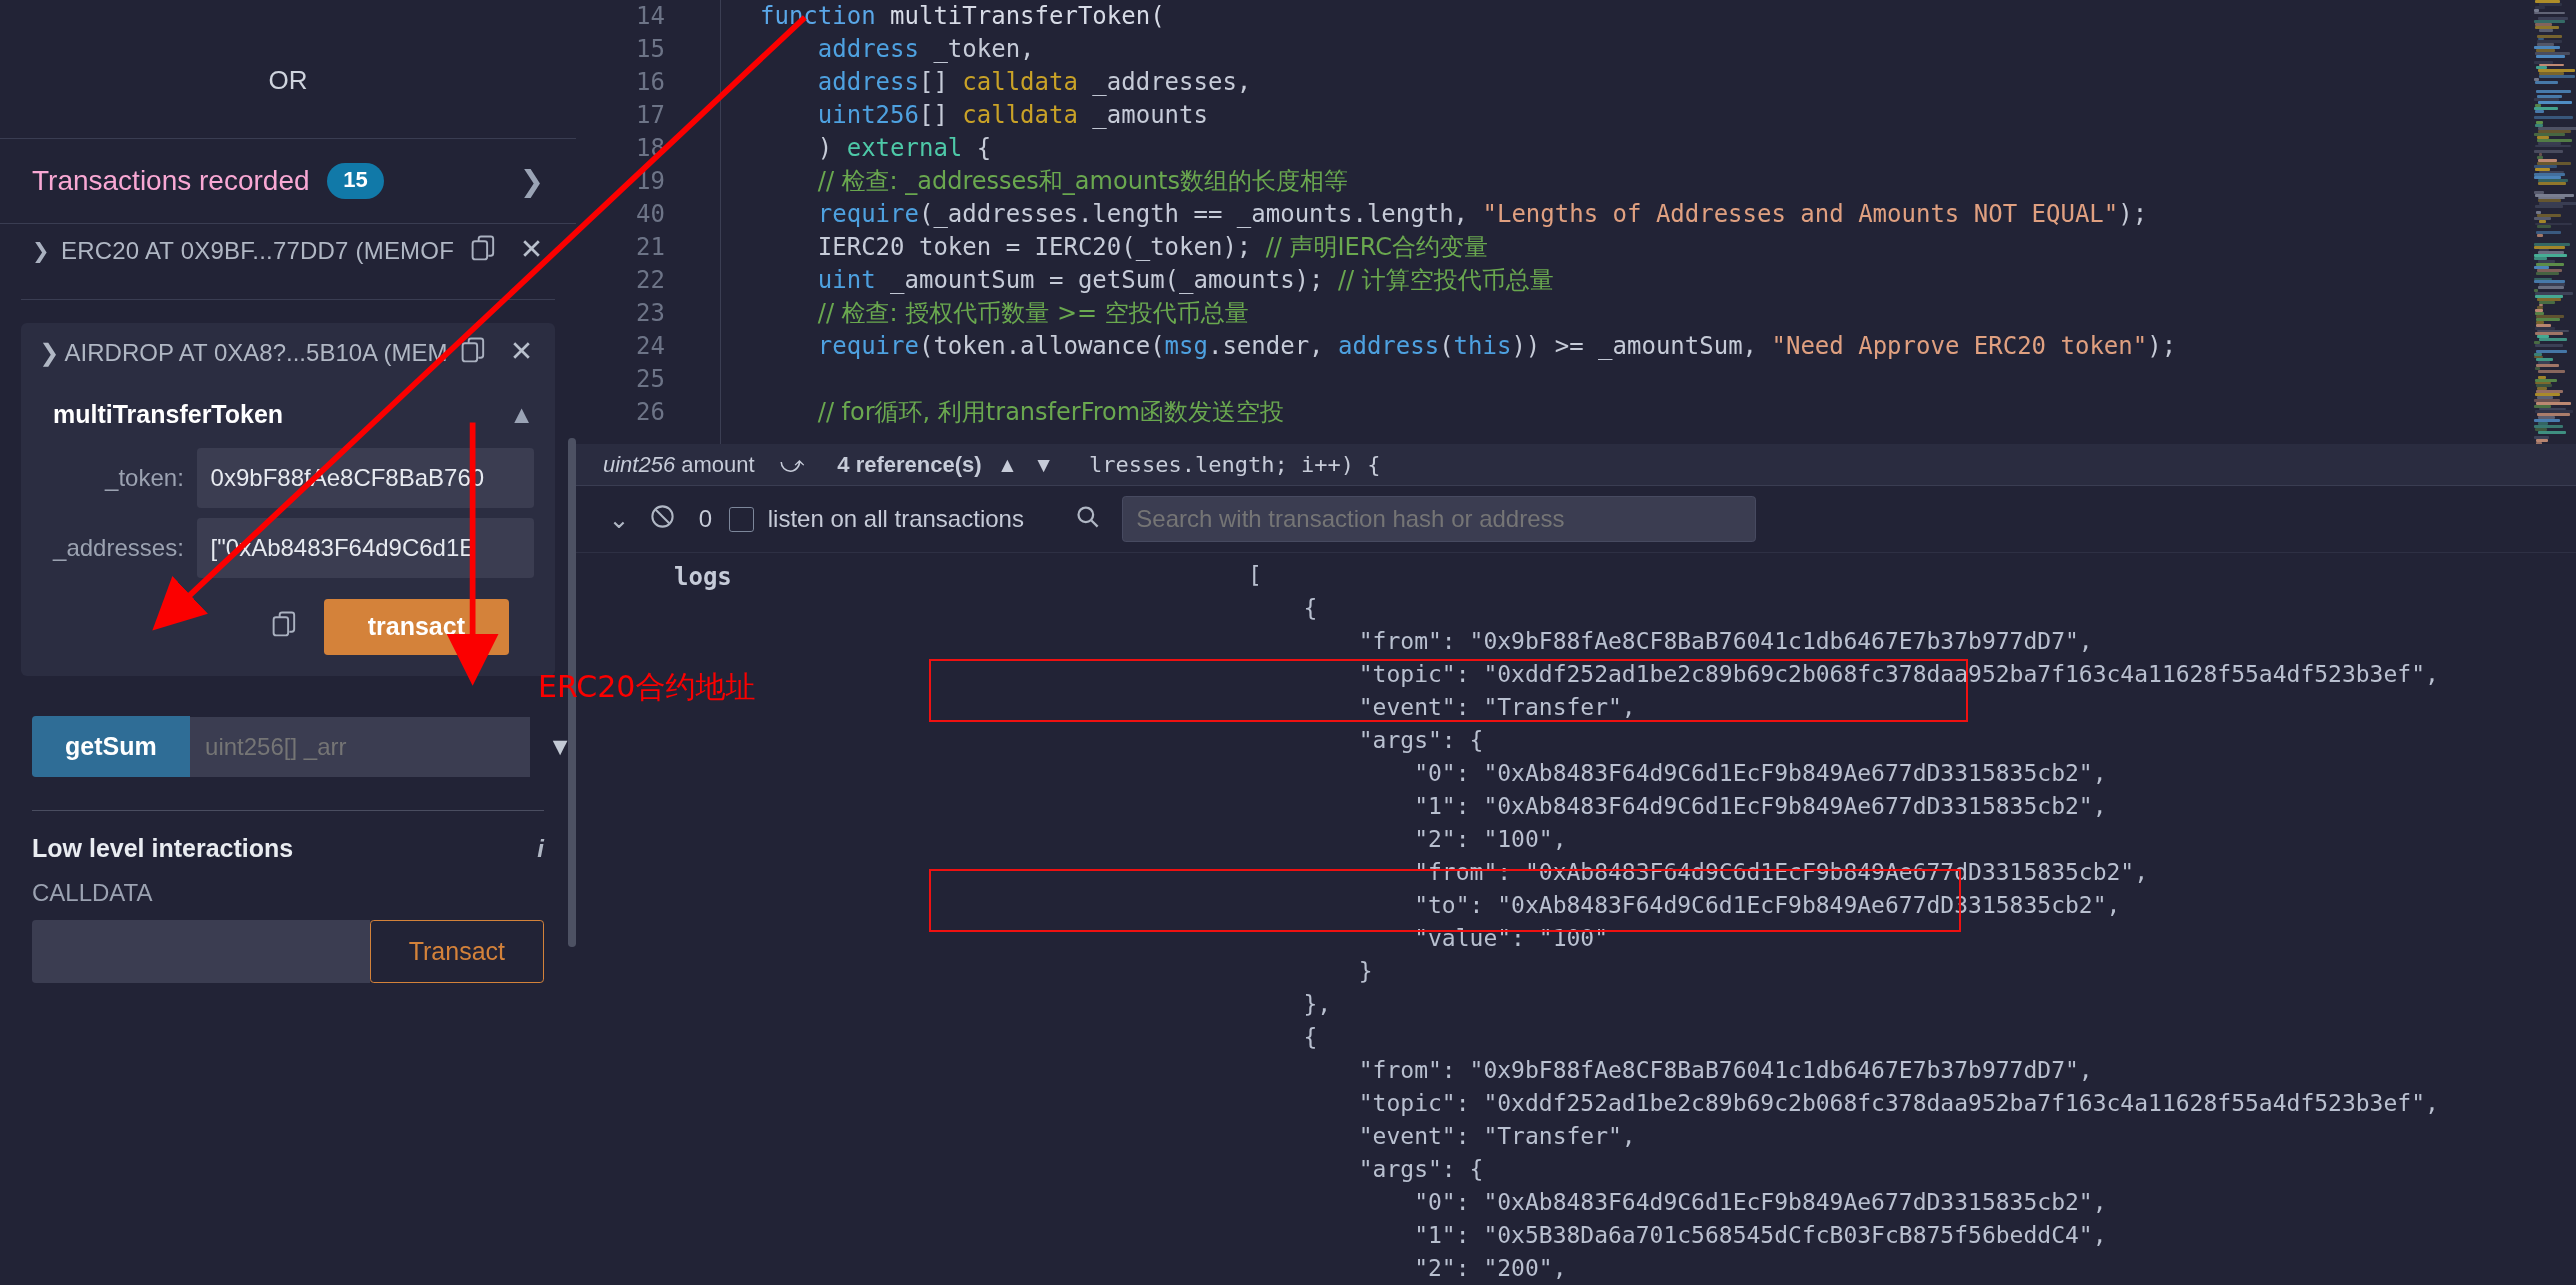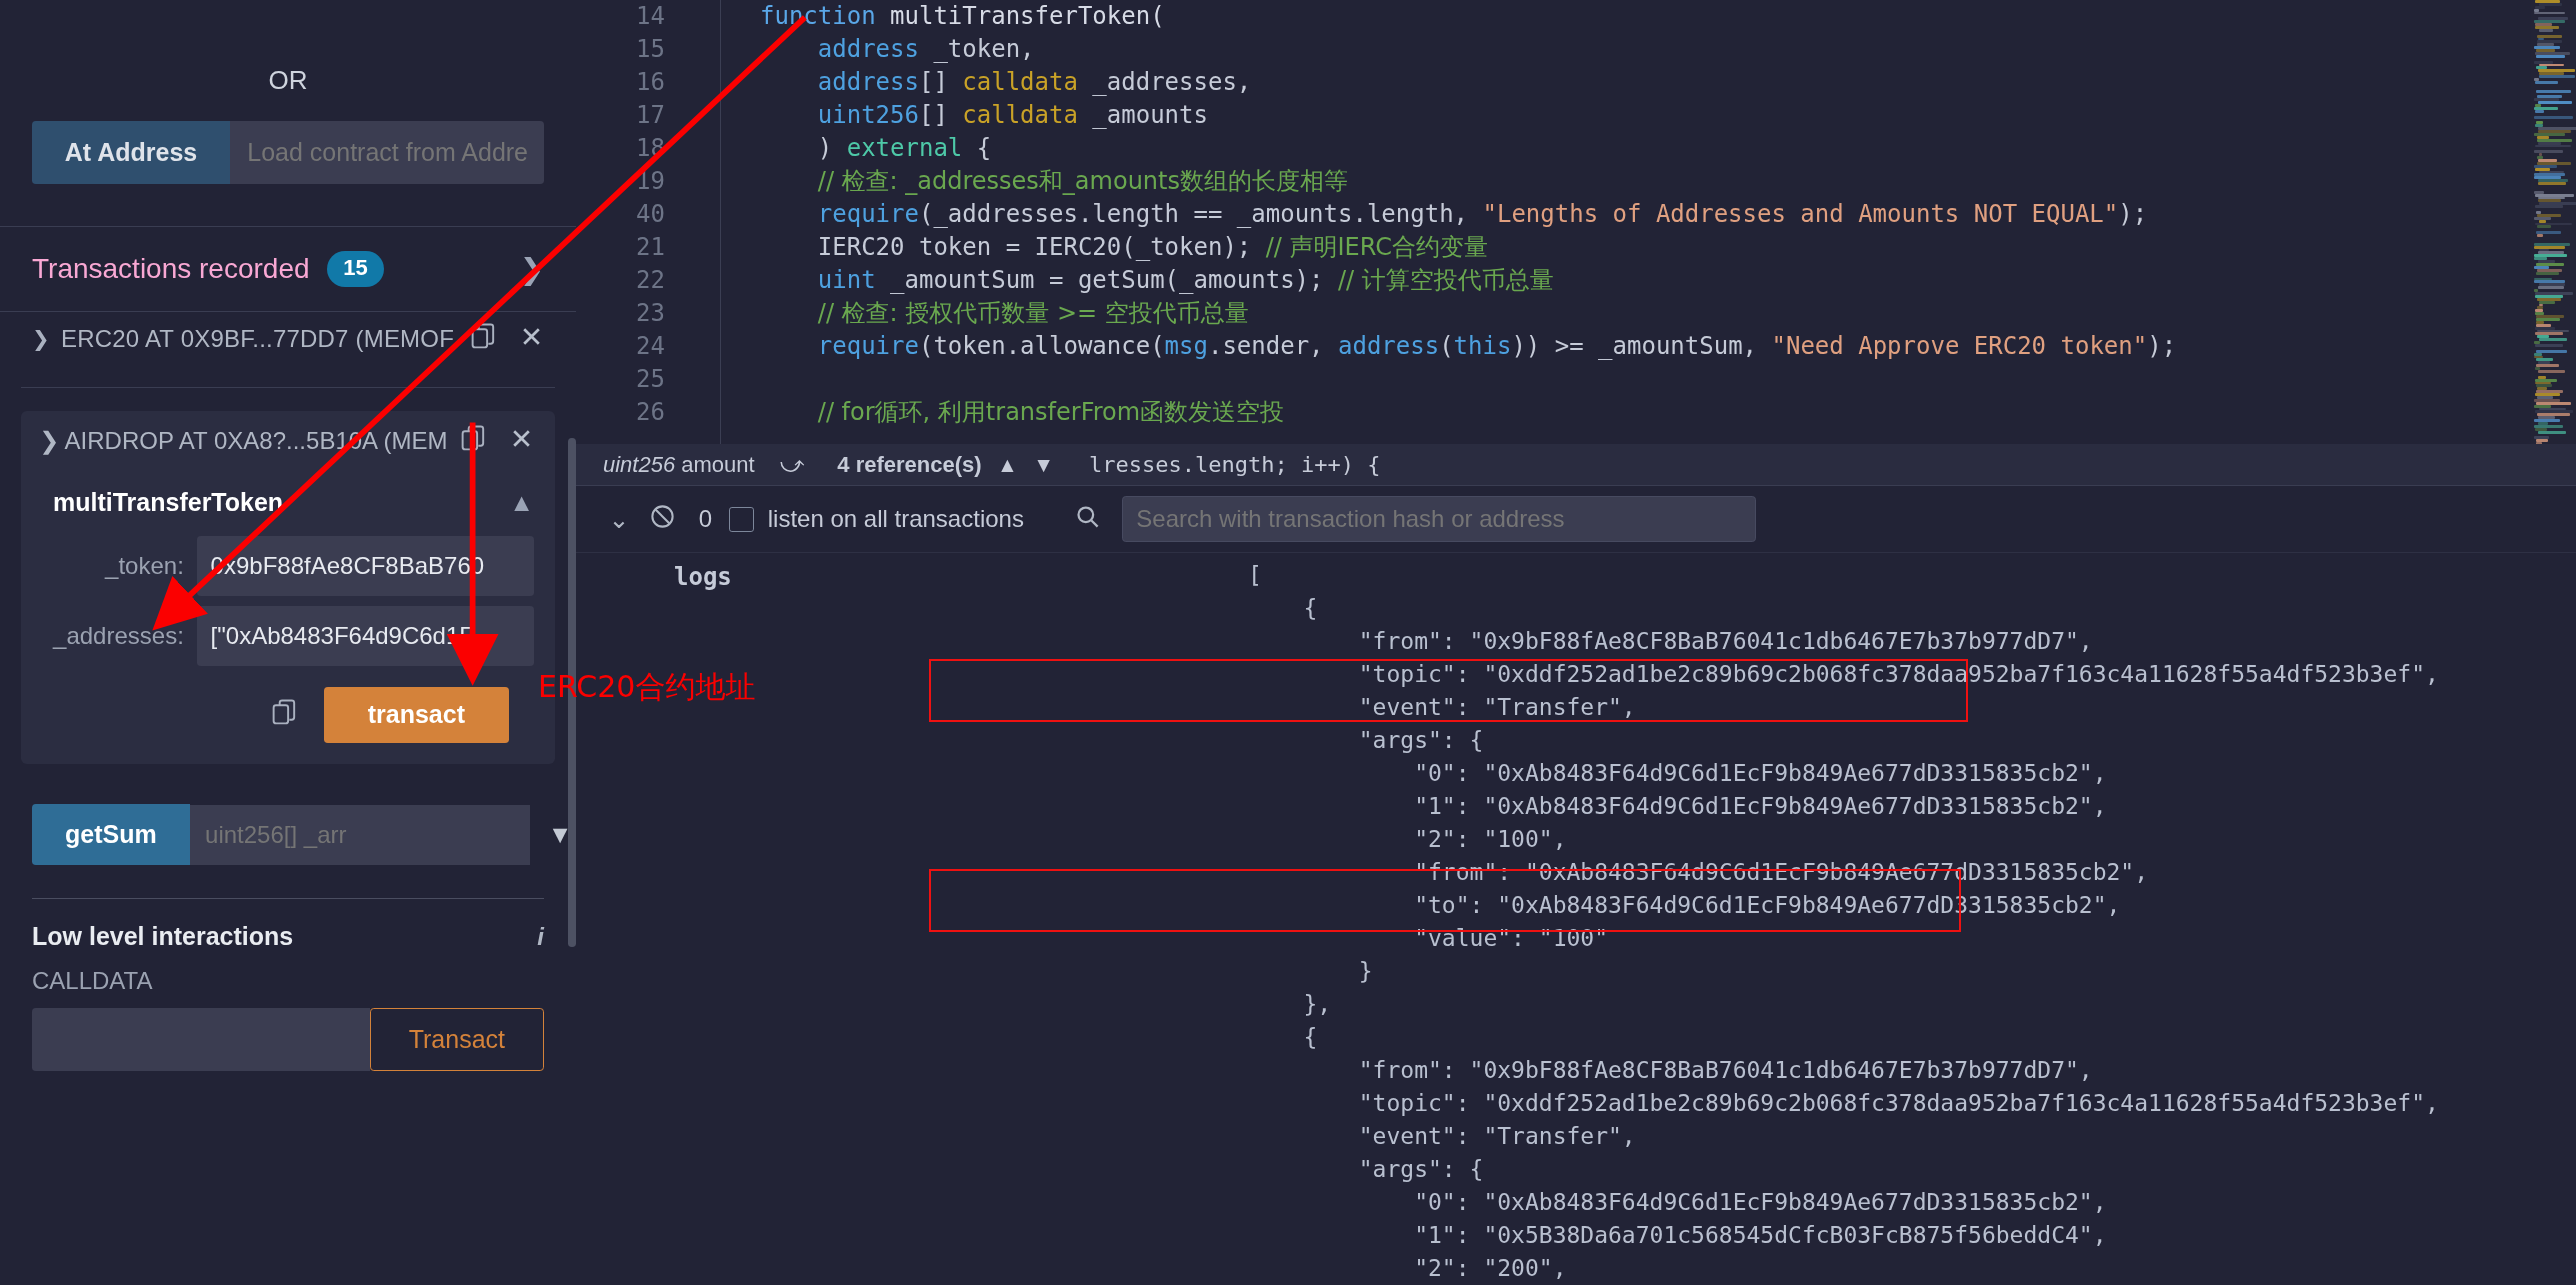--- a/index.html
+++ b/index.html
@@ -229,24 +229,20 @@
 </style>
 </head>
 <body>
 
 <div id="root">
 
   <div id="sidebar">
 
     <div class="or-row">OR</div>
 
-    <div class="atadr-row">
-      <div class="atadr-btn">At Address</div>
-      <input class="atadr-input" readonly="" placeholder="Load contract from Addre" style="">
-    </div>
 
     <div style="height:42px"></div>
     <div class="sep"></div>
 
     <div class="tx-rec">
       <span class="label">Transactions recorded</span>
       <span class="tx-badge">15</span>
       <span class="chev">❯</span>
     </div>
 

